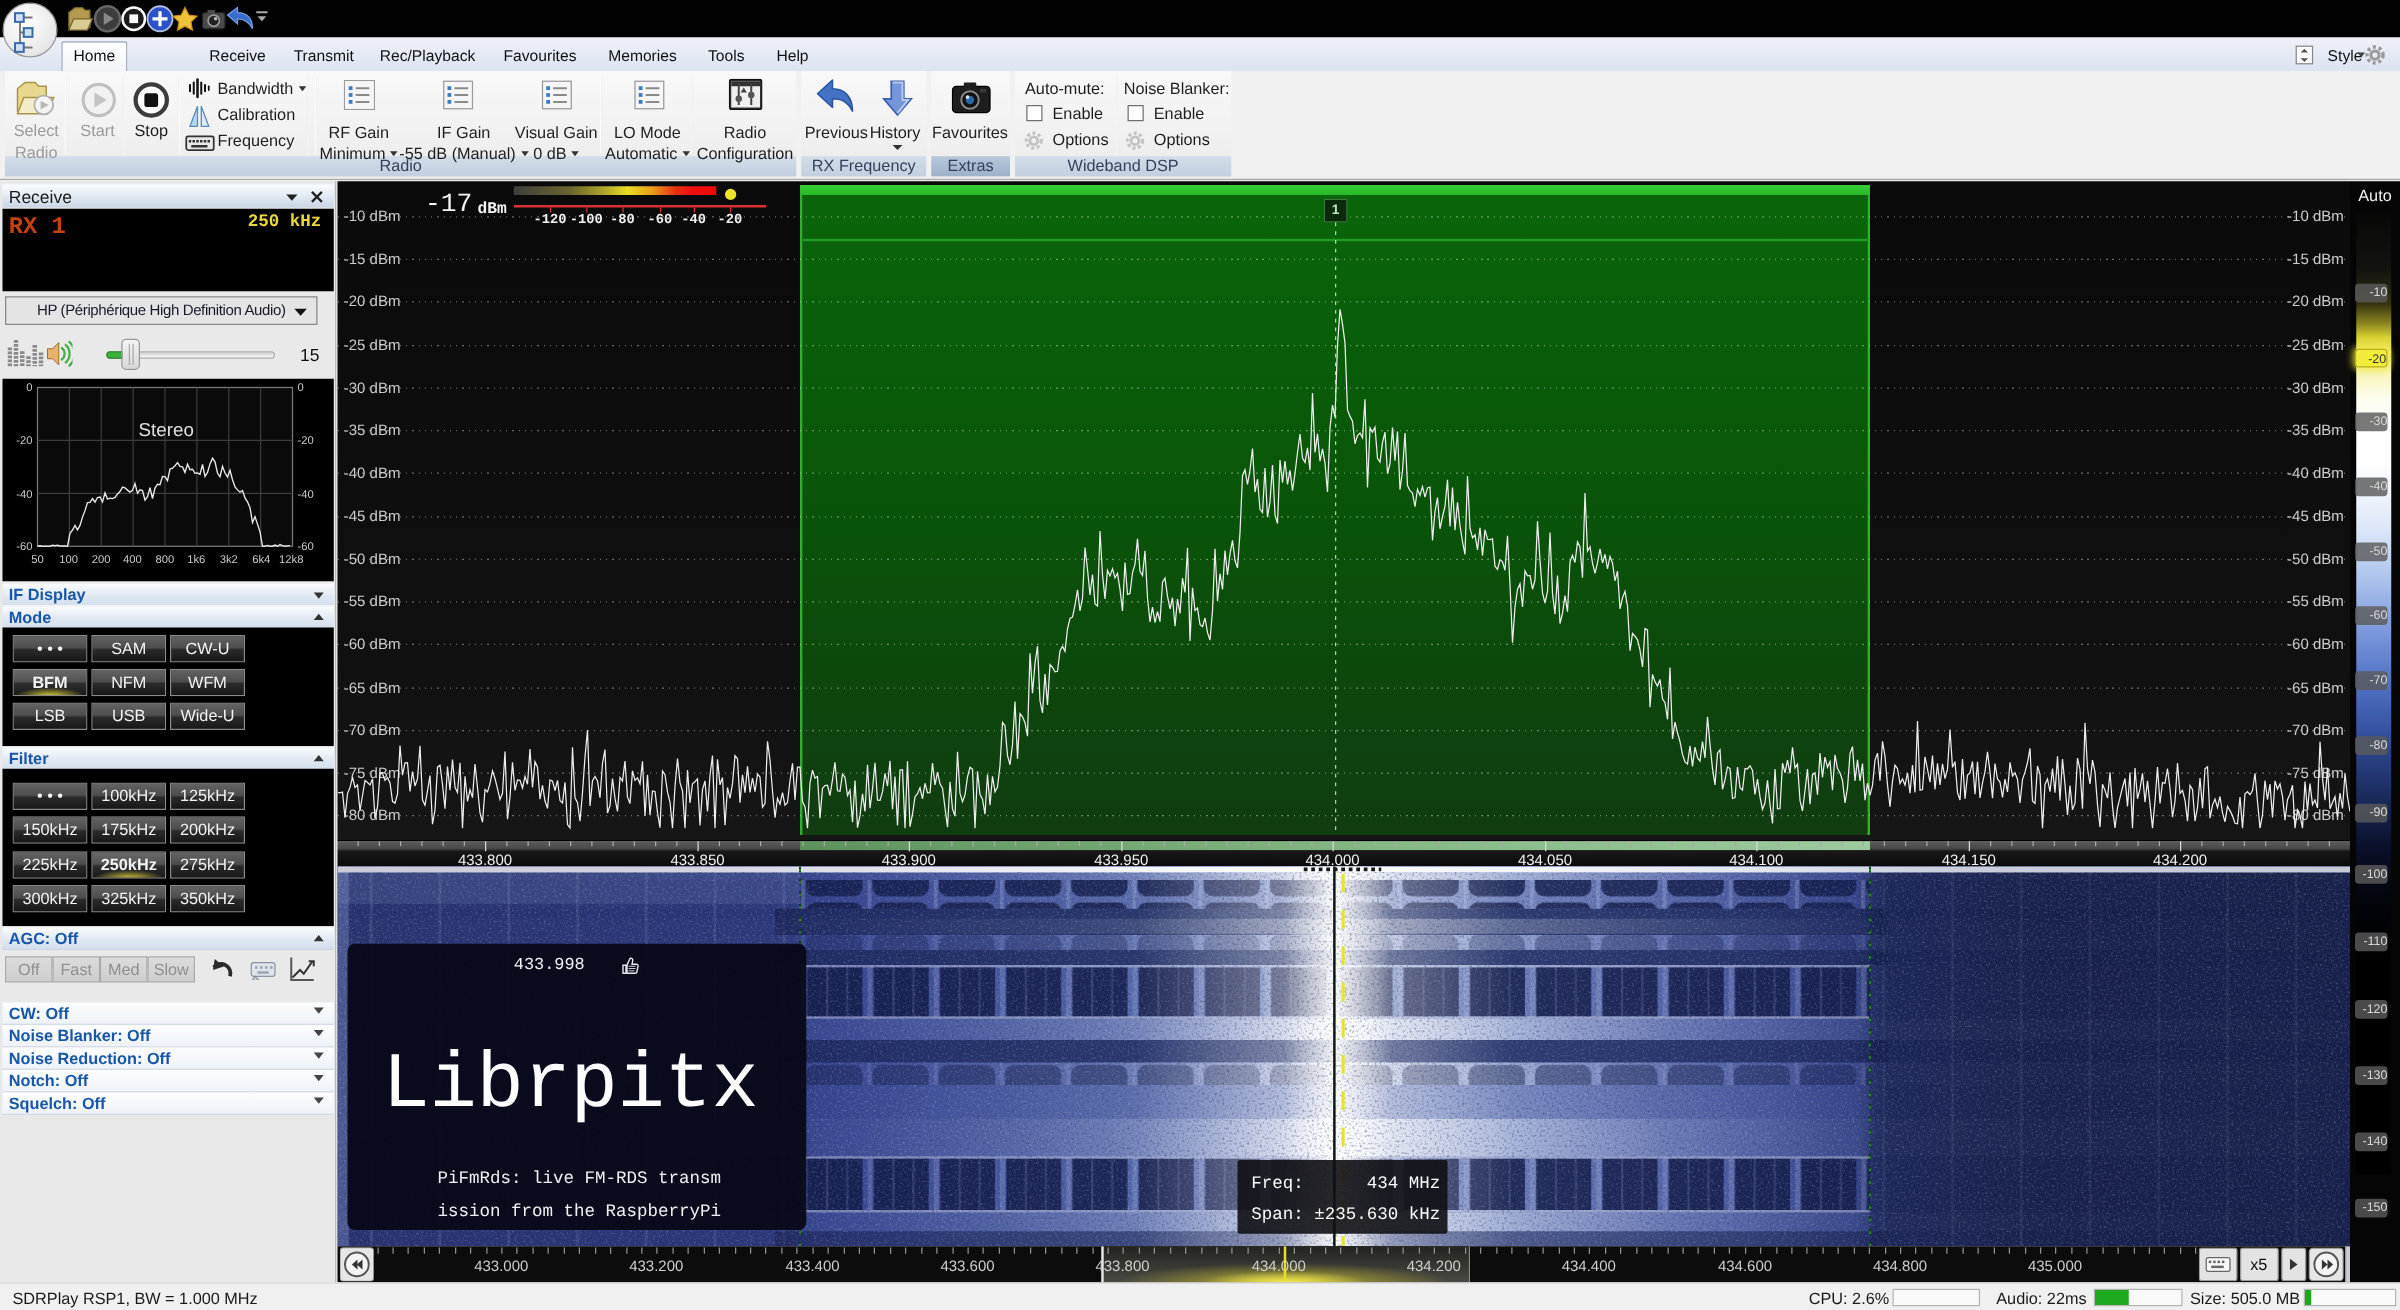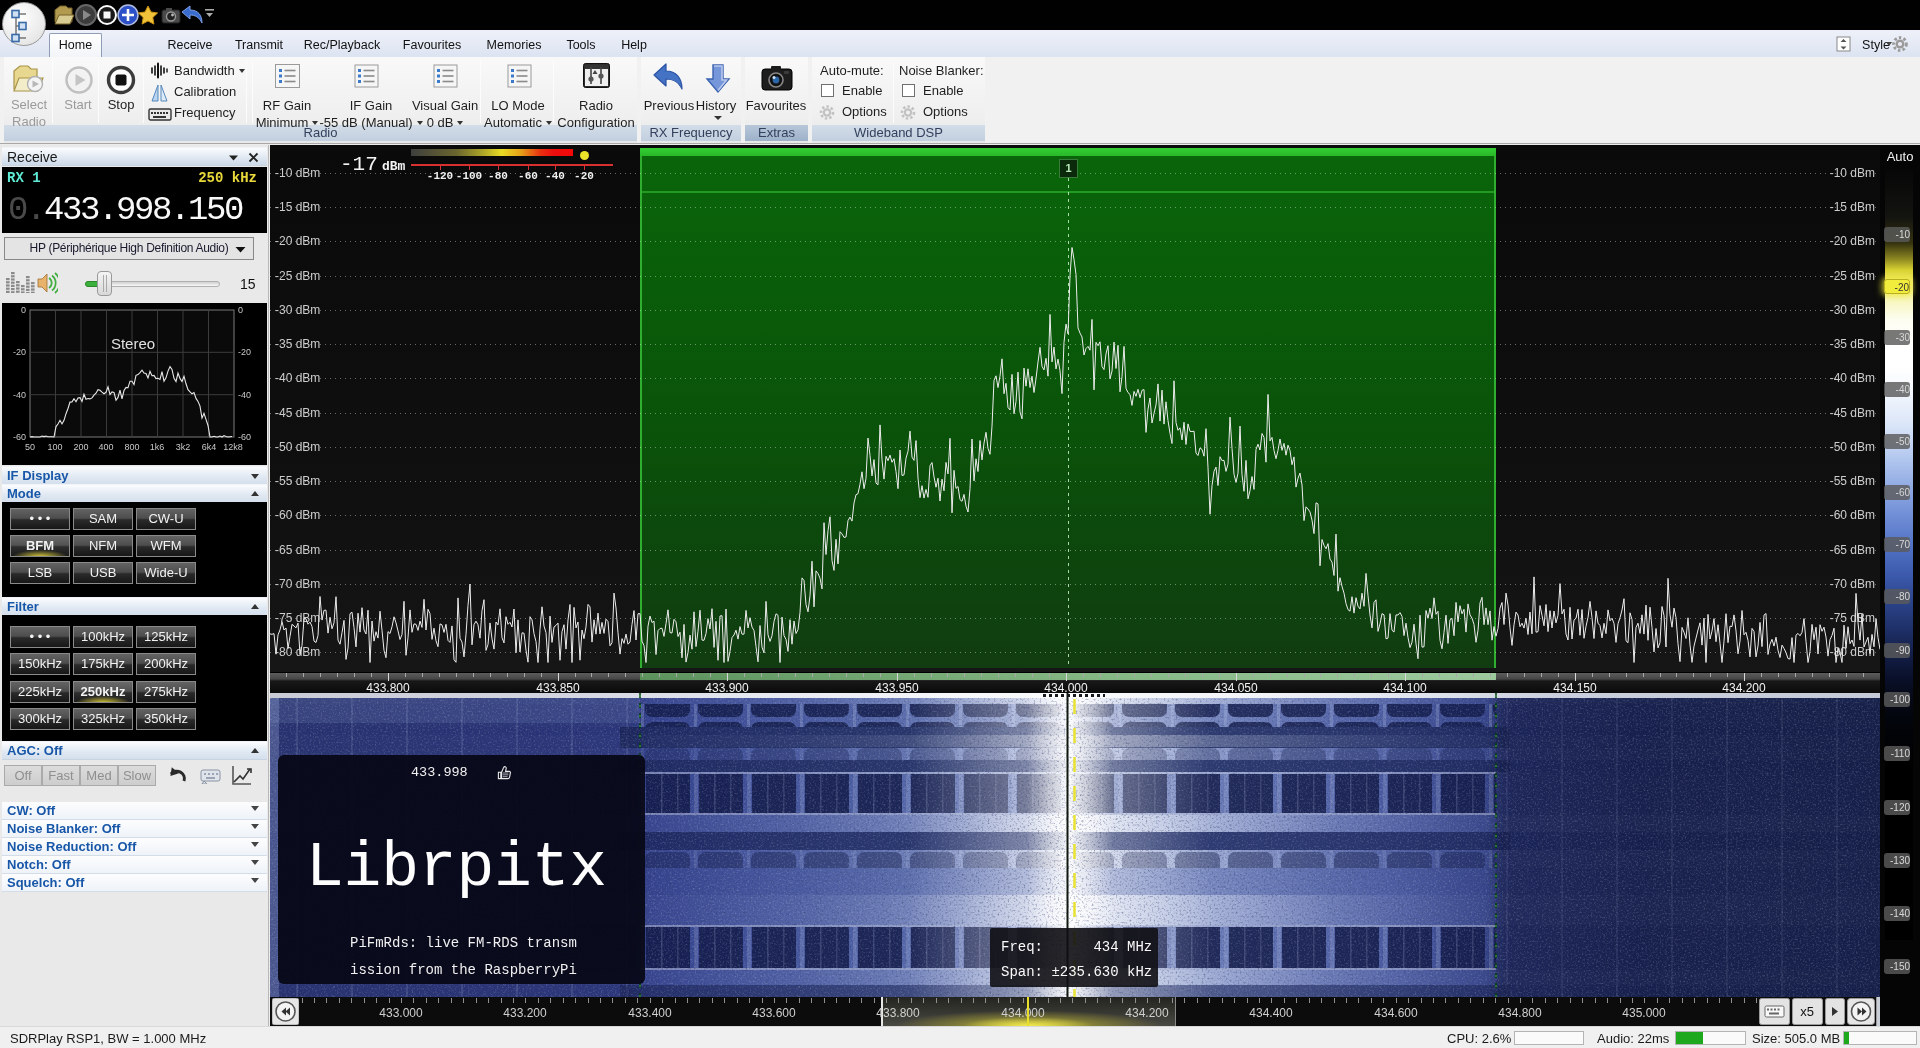--- a/index.html
+++ b/index.html
@@ -314,23 +314,22 @@
 <div id="leftpanel">
   <div class="sechdr" style="top:2px;background:linear-gradient(#fafcfe,#ccd9e8);color:#1a1a1a;font-weight:normal;font-size:14px;">Receive
     <svg class="abs" style="right:28px;top:6px" width="11" height="8" viewBox="0 0 11 8">
         <path d="M1 1.5 l4.5 5 4.5 -5 z" fill="#222"></path>
       </svg>
     <svg class="abs" style="right:8px;top:4px" width="11" height="11" viewBox="0 0 11 11">
         <path d="M1.5 1.5 l8 8 M9.5 1.5 l-8 8" stroke="#222" stroke-width="1.8"></path>
       </svg>
   </div>
   <div class="abs" style="left:2px;top:22px;width:265px;height:66px;background:#000;">
-    <div class="abs mono" style="left:5px;top:3px;font-size:14px;font-weight:bold;color:#5eead4;font-family:Liberation Mono, monospace;">RX 1</div>
+    <div class="abs mono" style="left:5px;top:3px;font-size:19px;font-weight:bold;color:#c2410c;font-family:Liberation Mono, monospace;">RX 1</div>
     <div class="abs mono" style="right:10px;top:3px;font-size:14px;font-weight:bold;color:#e8d83a;">250 kHz</div>
-    <div class="abs mono" style="left:6px;top:24px;width:256px;font-size:34px;letter-spacing:-2.4px;color:#f8f8f8;white-space:nowrap;"><span style="color:#4a4a4a">0.</span>433.998.150</div>
   </div>
   <div class="abs" style="left:4px;top:92px;width:250px;height:23px;background:#e4e4e4;border:1px solid #888;font-size:12px;letter-spacing:-0.3px;white-space:nowrap;overflow:hidden;color:#1a1a2e;text-align:center;line-height:21px;">HP (Périphérique High Definition Audio)
     <svg class="abs" style="right:7px;top:8px" width="11" height="8" viewBox="0 0 11 8">
         <path d="M0.5 1 l5 5.5 5 -5.5 z" fill="#111"></path>
       </svg>
   </div>
   <svg class="abs" style="left:6px;top:125px" width="52" height="26" viewBox="0 0 52 26">
     <g fill="#8a8a8a">
         <rect x="0" y="8.0" width="3.6" height="2.2"></rect>
         <rect x="0" y="11.2" width="3.6" height="2.2"></rect>

